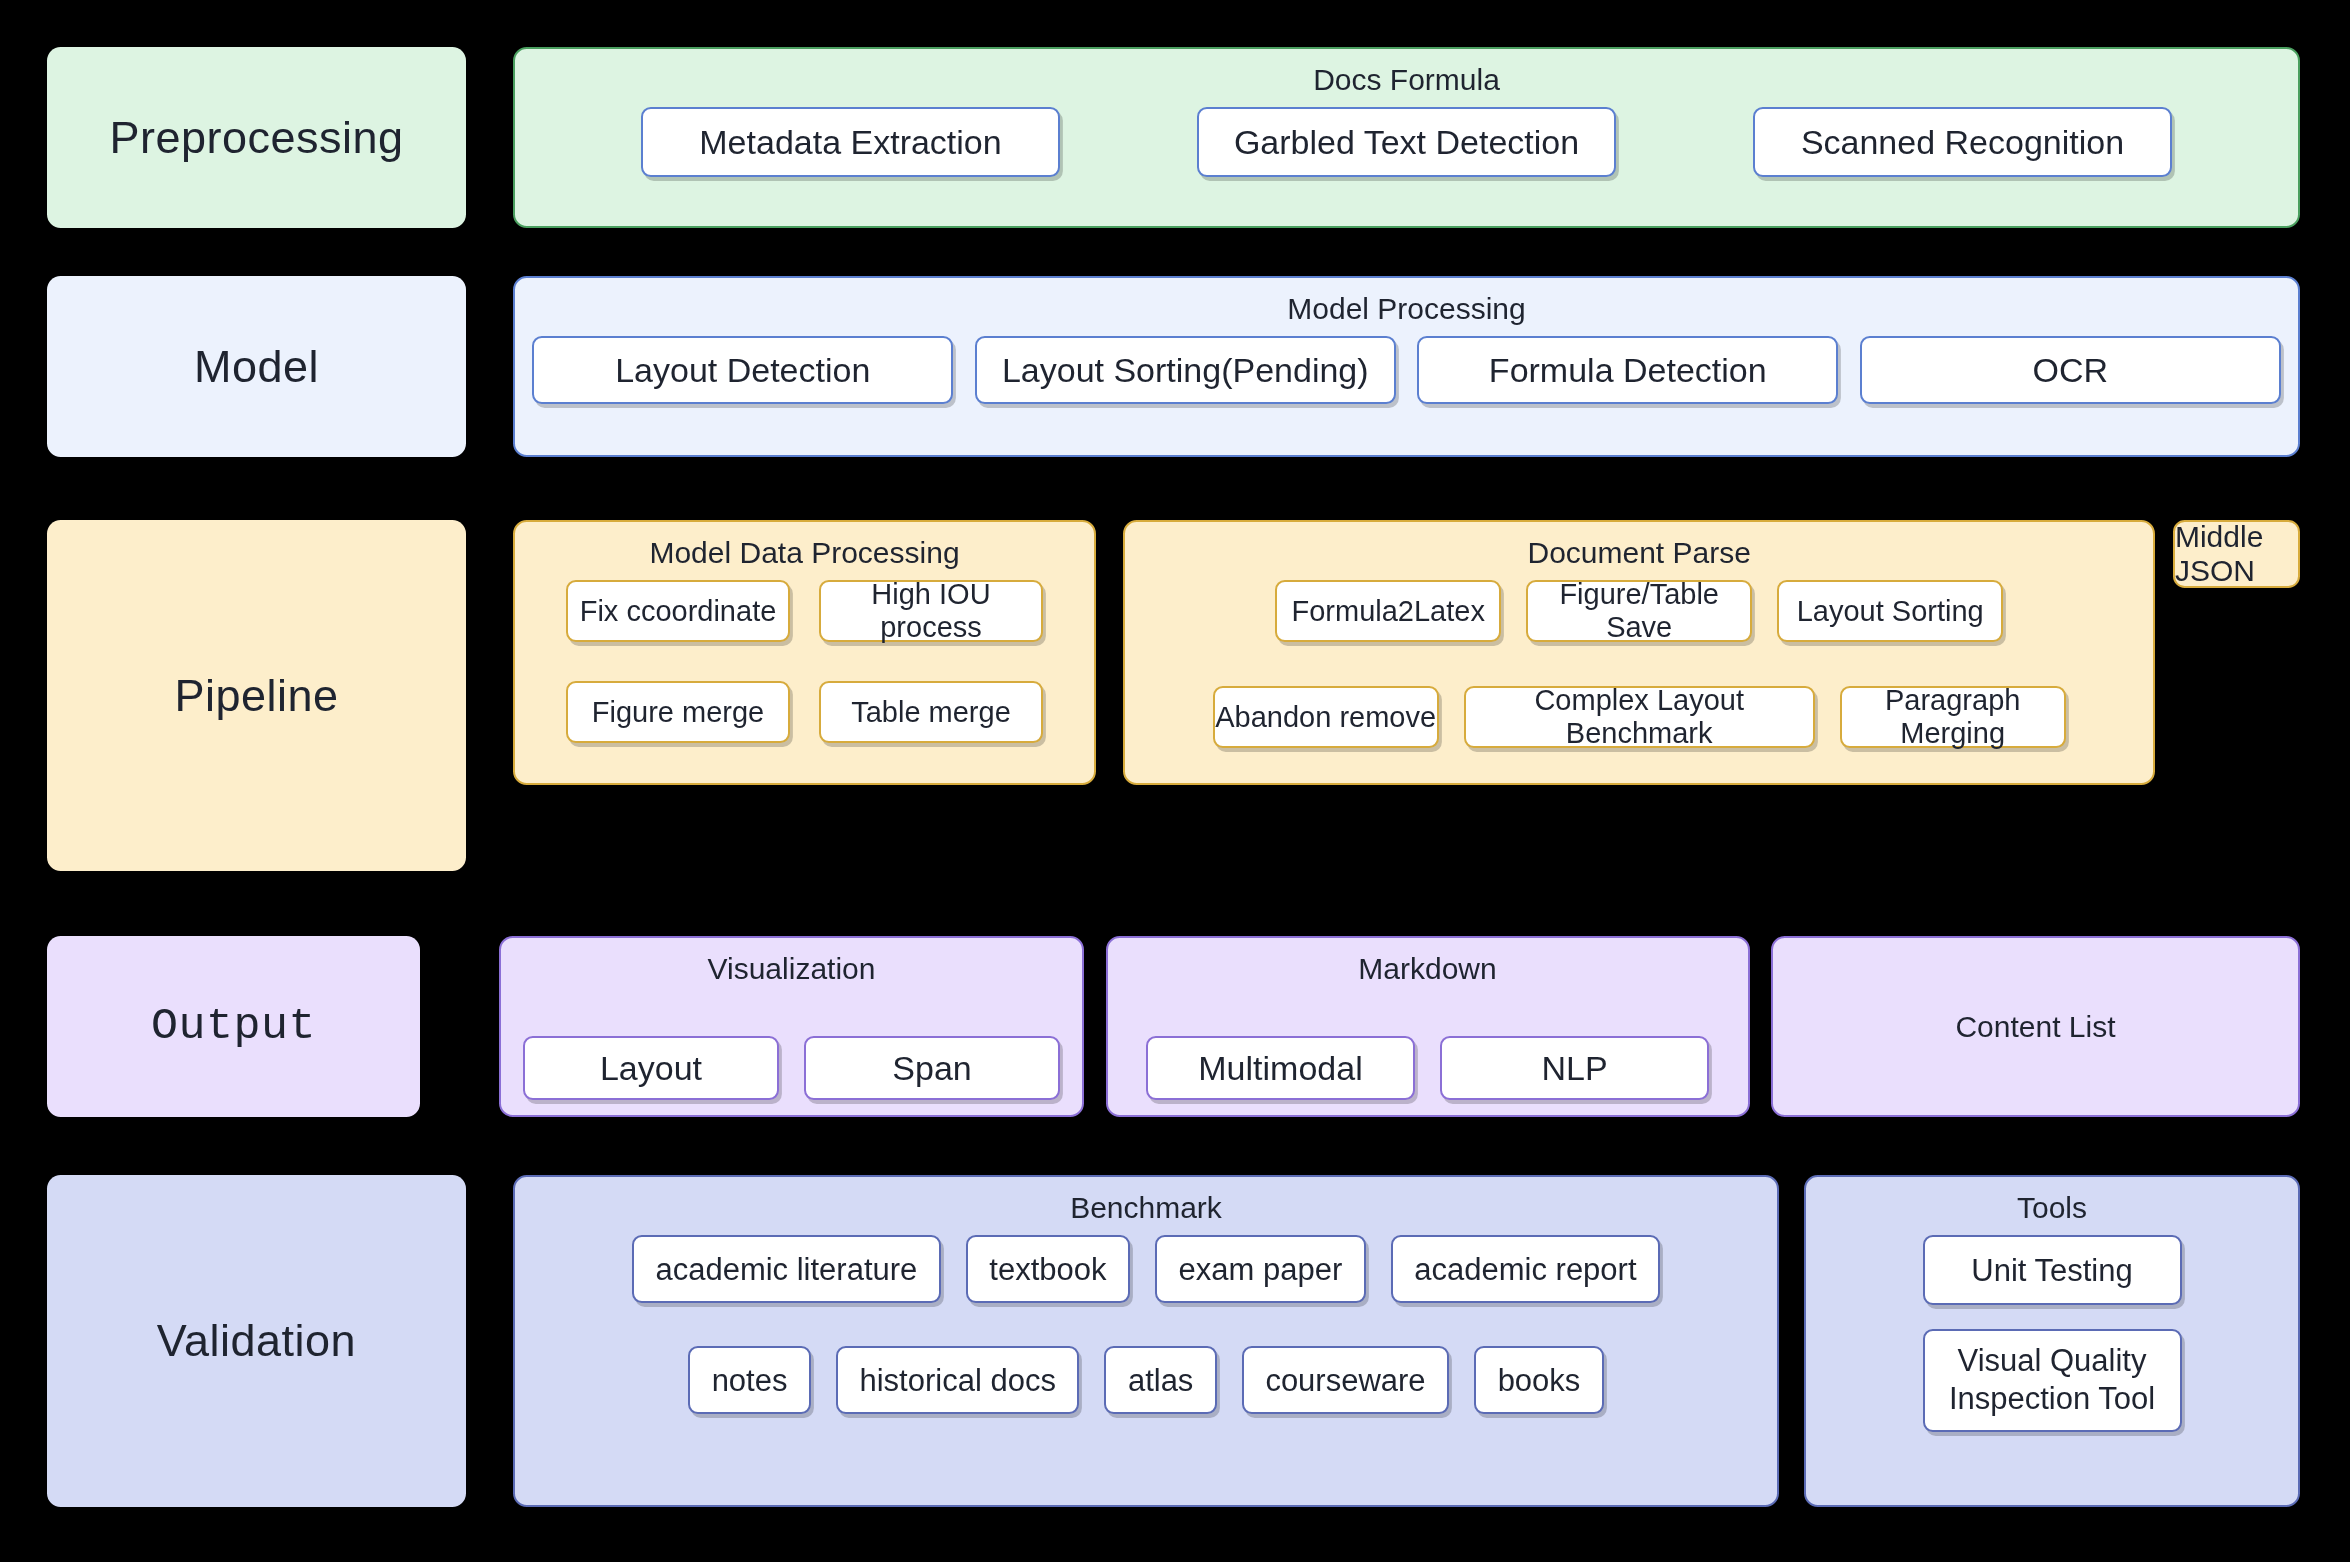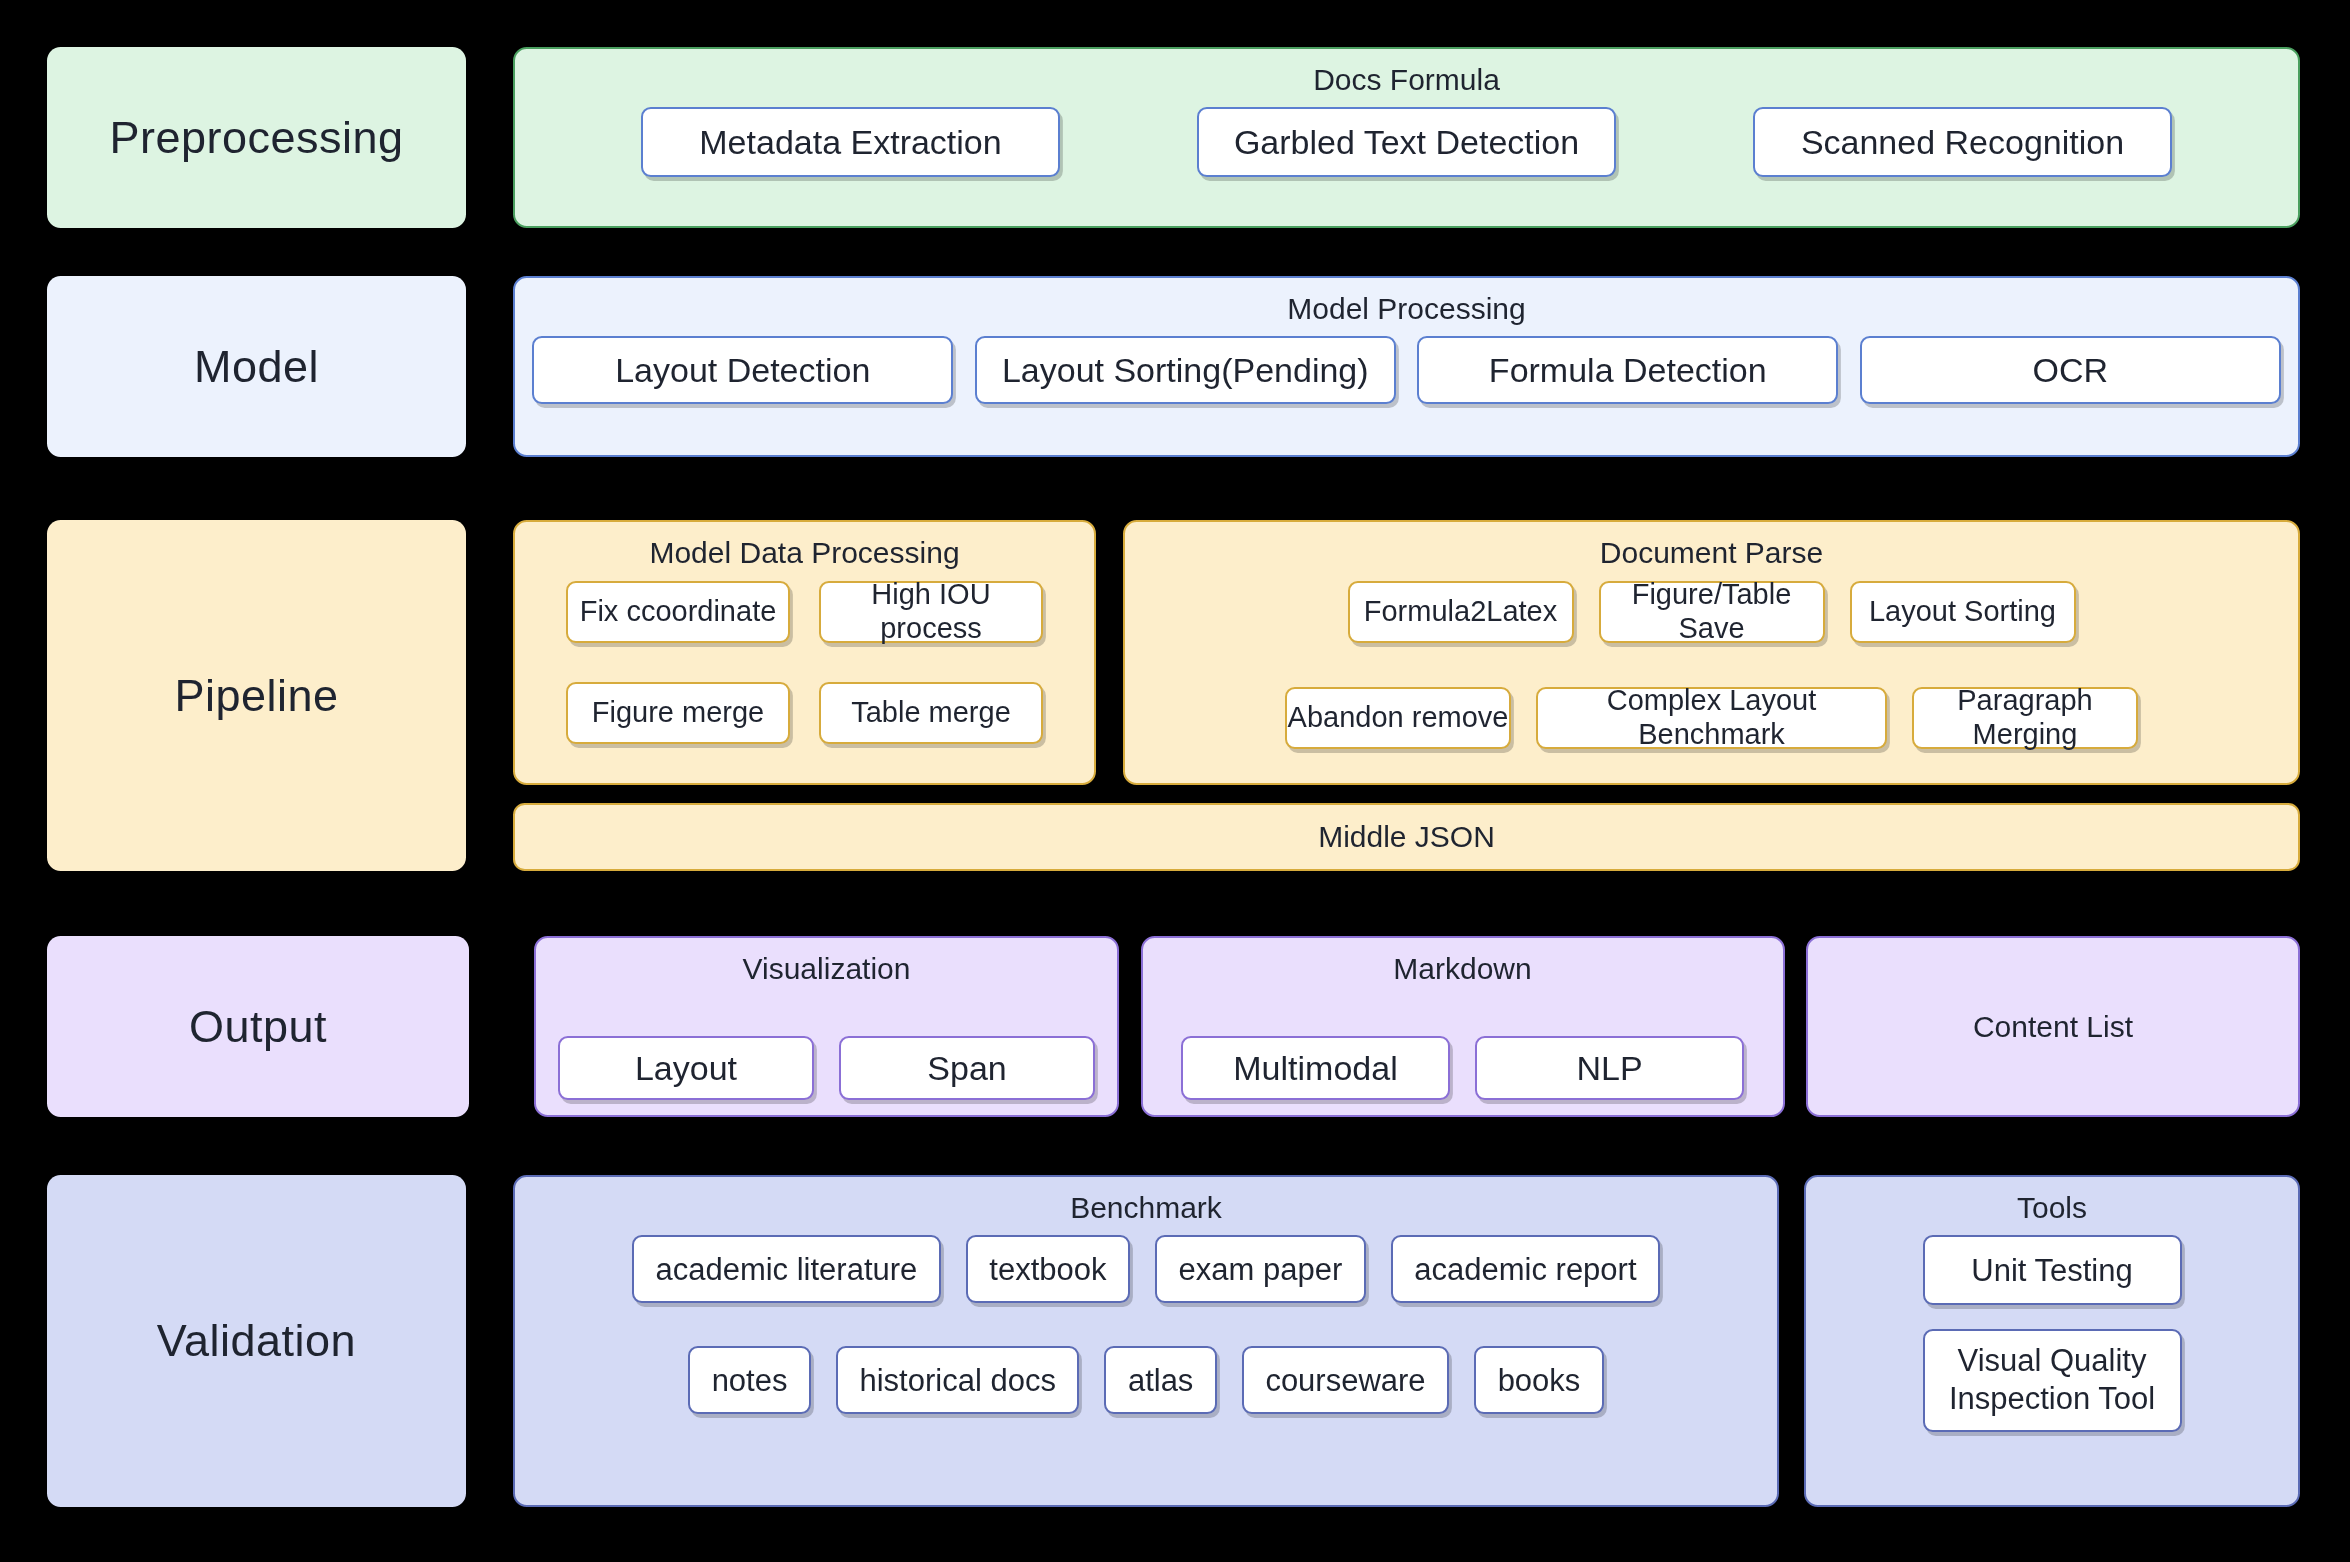--- a/index.html
+++ b/index.html
@@ -68,38 +68,38 @@
   
   #row-model{left:47px;top:276px;width:2253px;height:181px;}
   #row-model .stage-label{width:419px;height:181px;margin-right:47px;}
   #row-model .group{width:1787px;height:181px;}
   #row-model .chips{gap:21.5px;}
   #row-model .chip{width:421px;height:68px;}
 
   
   #row-pipe{left:47px;top:520px;width:2253px;height:351px;}
   #row-pipe .stage-label{width:419px;height:351px;margin-right:47px;}
-  #row-pipe .content{flex-direction:column;gap:17.6px;justify-content:flex-end;}
+  #row-pipe .content{flex-direction:row;gap:17.6px;}
   #row-pipe .pipe-top{display:flex;gap:27px;height:265px;}
   #g-mdp{width:583px;}
   #g-dp{flex:1;}
   #g-mdp .chips{gap:19.5px 29px;width:100%;padding:0 23.4px;box-sizing:border-box;}
   #g-mdp .chip{width:224px;height:62px;font-size:29px;}
   #g-dp .chips{gap:22px 25px;width:100%;padding:0 57px;box-sizing:border-box;}
   #g-dp .chip{width:226px;height:62px;font-size:29px;}
   #g-dp .chip.wide{width:351px;}
   #g-middle{
     height:68px;border-radius:11.7px;border:2.9px solid #d7ab3c;background:#fdeecb;
     display:flex;align-items:center;justify-content:center;font-size:30px;
     box-shadow:3.9px 4.9px 0 rgba(0,0,0,.22);box-sizing:border-box;
   }
 
   
   #row-out{left:47px;top:936px;width:2253px;height:181px;}
-  #row-out .stage-label{width:422px;height:181px;margin-right:33px;}
+  #row-out .stage-label{width:373px;height:181px;margin-right:47px;font-family:Liberation Mono, monospace;}
   #row-out .content{gap:21.5px;padding-left:32px;}
   #g-vis{width:585px;}
   #g-md{width:644px;}
   #g-cl{flex:1;align-items:center;justify-content:center;}
   #g-cl .cl-text{font-size:30px;}
   #row-out .chips{gap:25px;}
   #row-out .chip{width:256px;height:64px;}
   #g-md .chip{width:269px;}
 
   

